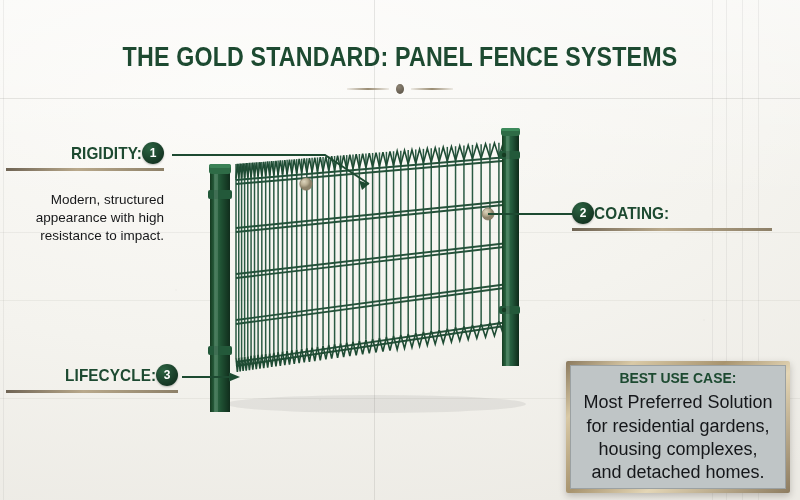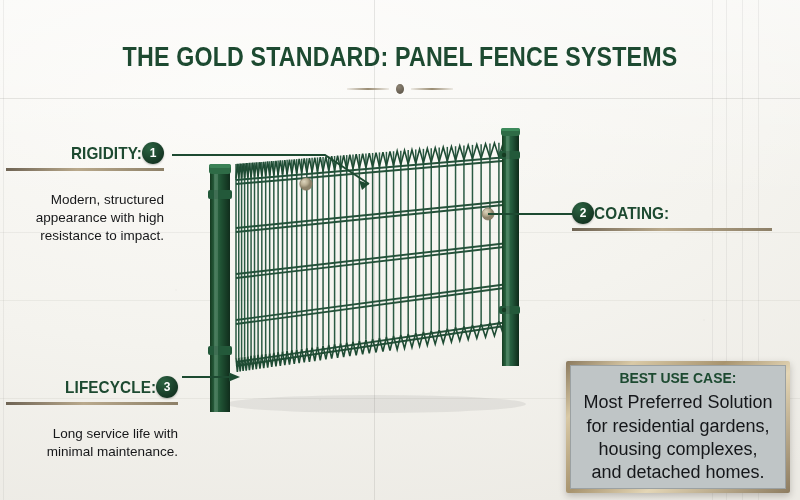--- a/index.html
+++ b/index.html
@@ -397,27 +397,26 @@
   </div>
 
   <div class="callout right" style="left:572px;top:202px;width:200px">
     <div class="co-head">
       <span class="badge">2</span>
       <span class="co-title">COATING:</span>
     </div>
     <div class="co-rule"></div>
   </div>
 
-  <div class="callout left" style="left:6px;top:376px;width:172px">
+  <div class="callout left" style="left:6px;top:364px;width:172px">
     <div class="co-head">
       <span class="co-title">LIFECYCLE:</span>
       <span class="badge">3</span>
     </div>
     <div class="co-rule"></div>
-    <div class="co-body">Long service life with minimal maintenance.</div>
   </div>
 
   <div id="usecase">
     <div class="inner">
       <div id="uc-title">BEST USE CASE:</div>
       <div id="uc-body">Most Preferred Solution for residential gardens, housing complexes, and detached homes.</div>
     </div>
   </div>
 
 </div>

